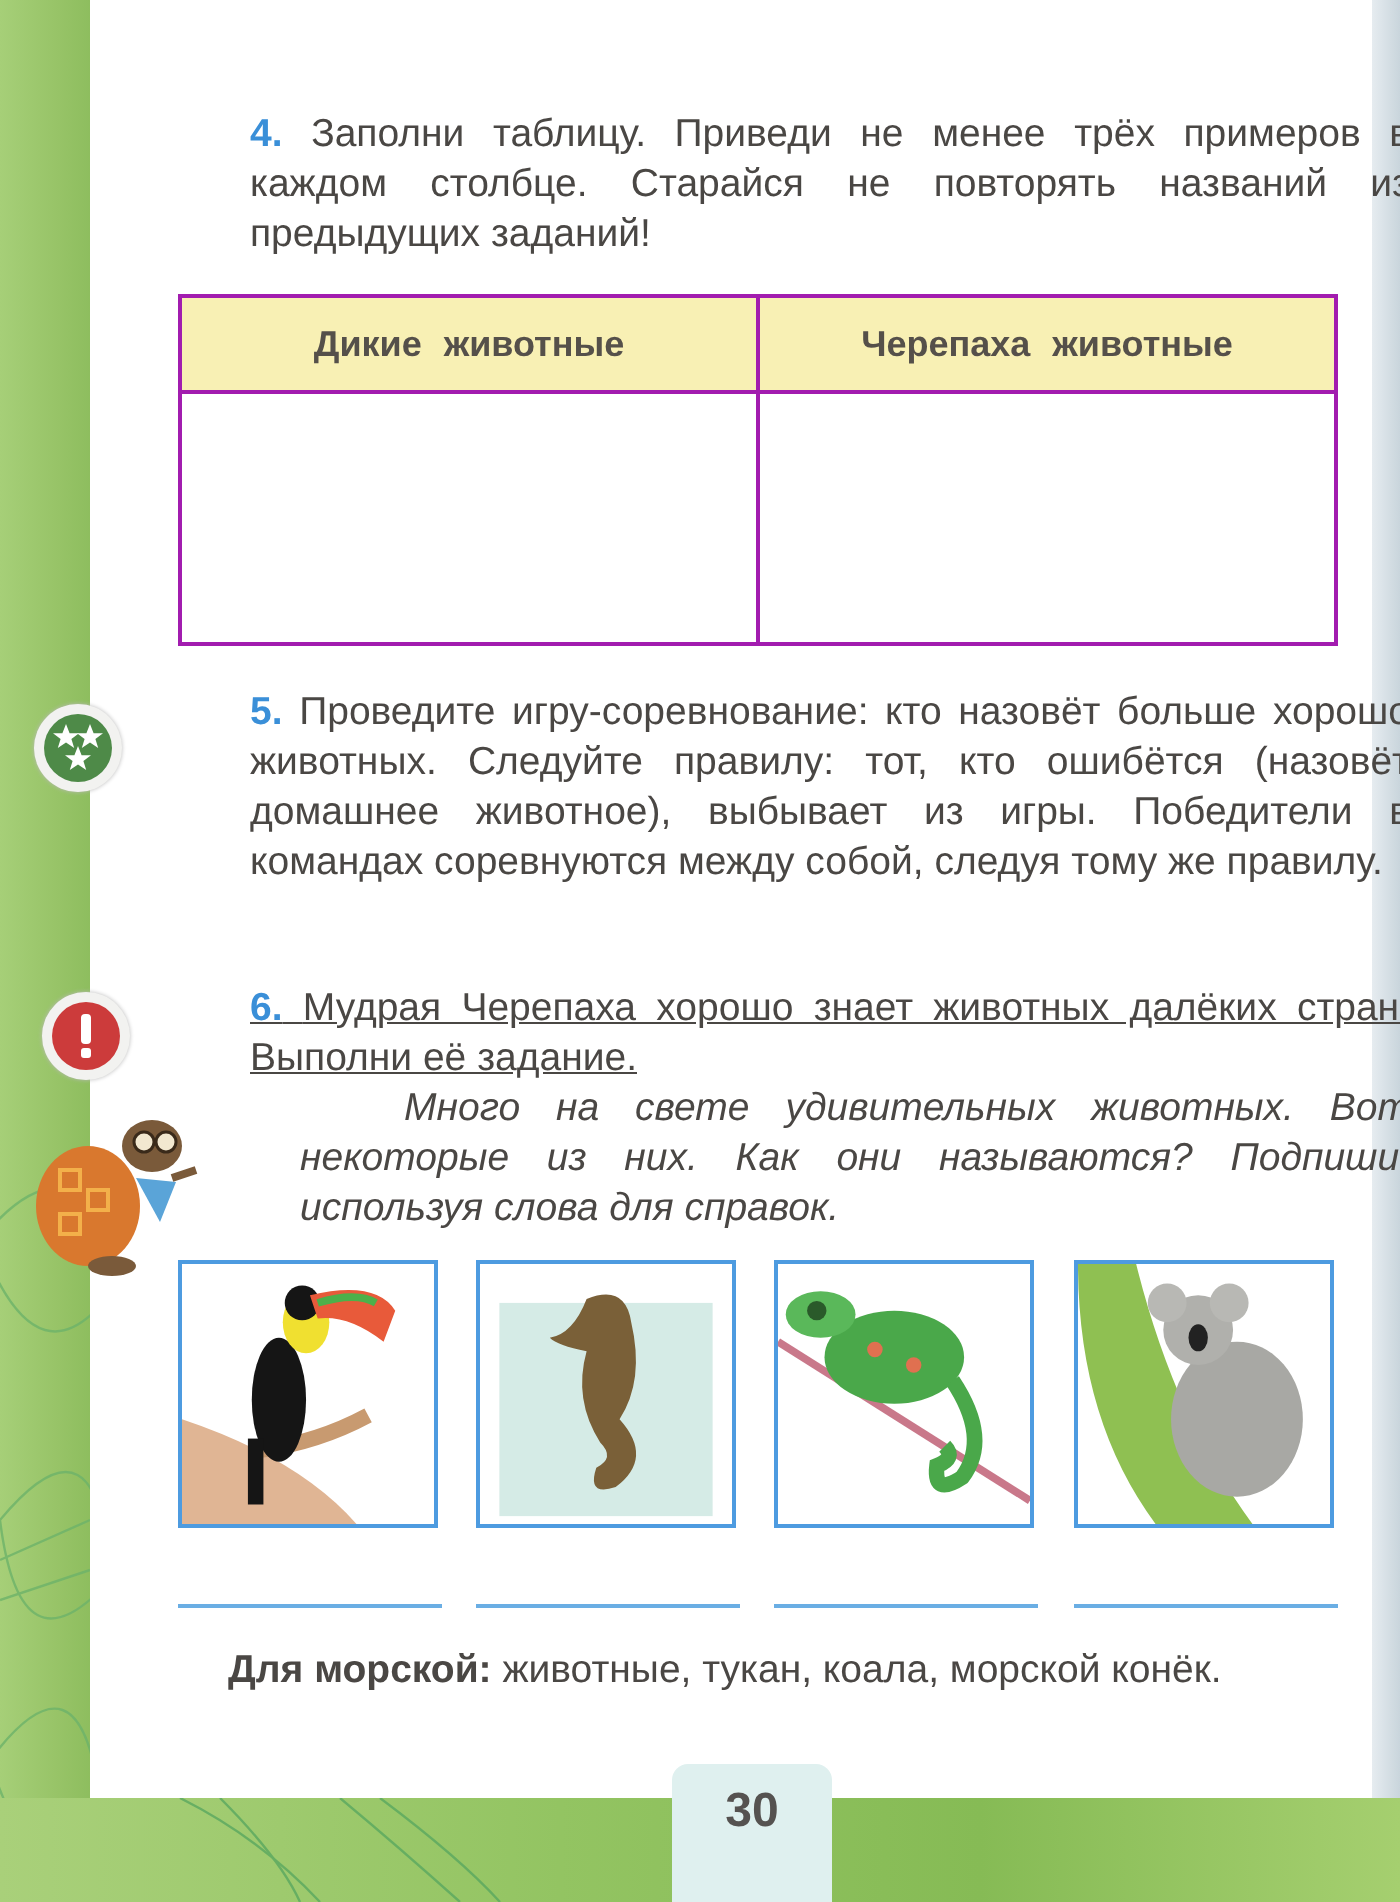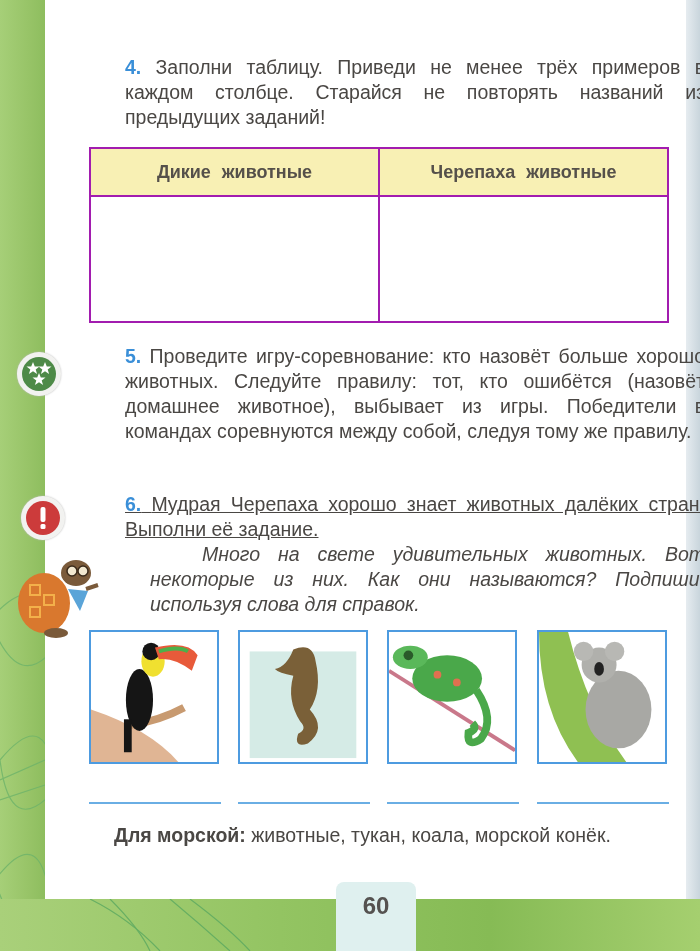--- a/index.html
+++ b/index.html
@@ -94,21 +94,21 @@
   <svg width="700" height="52">
     <g stroke="#5aa860" fill="none" stroke-width="1.2" opacity="0.8">
       <path d="M90 0 Q130 20 160 52"></path>
         <path d="M110 0 Q140 30 150 52"></path>
       <path d="M170 0 Q200 25 230 52"></path>
         <path d="M190 0 Q230 30 250 52"></path>
     </g>
   </svg>
 </div>
 <div class="page-tab">
-  <span class="page-number">60</span>
+  <span class="page-number">30</span>
 </div>
 
 <div class="task t4">
   <span class="num">4.</span>
   <span>Заполни таблицу. Приведи не менее трёх примеров в каждом столбце. Старайся не повторять названий из предыдущих заданий!</span>
 </div>
 
 <table class="animals">
   <tbody>
       <tr>

